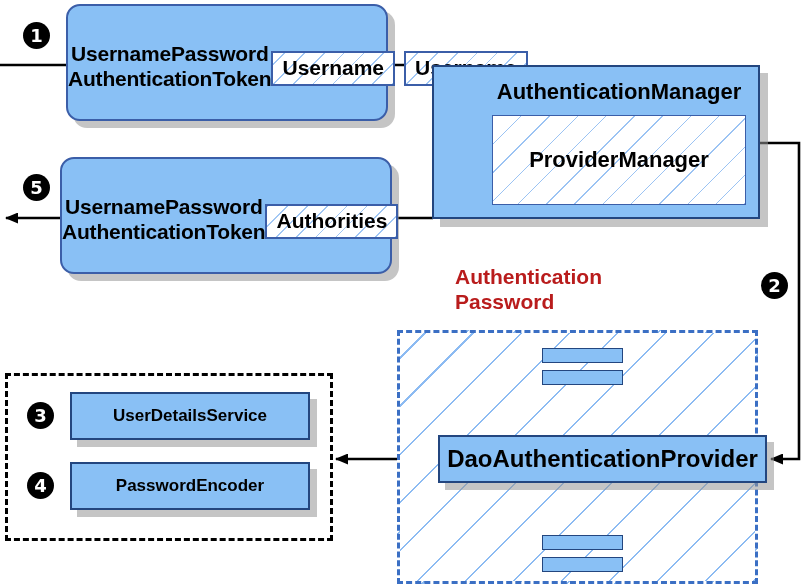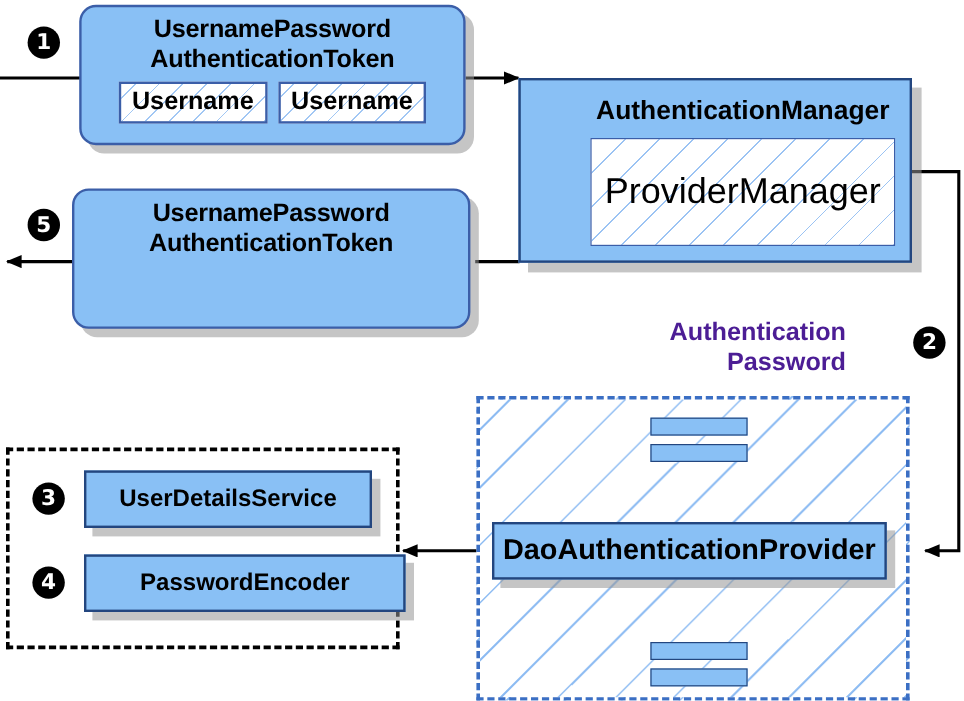--- a/index.html
+++ b/index.html
@@ -30,21 +30,21 @@
     box-sizing: border-box;
   }
 
   
   .token-box {
     background: #89c0f5;
     border: 2px solid #3b5ea8;
     border-radius: 14px;
     box-shadow: 7px 7px 0 0 rgba(150,150,150,0.55);
     display: flex;
-    flex-direction: column;
+    flex-direction: row;
     align-items: center;
     padding-top: 6px;
   }
   .token-title {
     color: #000000;
     font-weight: bold;
     font-size: 21px;
     line-height: 25px;
     text-align: center;
     letter-spacing: -0.2px;
@@ -97,39 +97,39 @@
         -45deg,
         rgba(130,180,240,0.8) 0px,
         rgba(130,180,240,0.8) 1px,
         rgba(255,255,255,0) 1px,
         rgba(255,255,255,0) 20px);
     border: 1.5px solid #3b5ea8;
     display: flex;
     align-items: center;
     justify-content: center;
     color: #000000;
-    font-weight: normal;
-    font-size: 30px;
+    font-weight: bold;
+    font-size: 22px;
   }
 
   
   .providers-region {
     border: 3px dashed #3b6fc4;
     background-image: repeating-linear-gradient(
         -45deg,
         rgba(120,175,240,0.85) 0px,
         rgba(120,175,240,0.85) 1.5px,
         rgba(255,255,255,0) 1.5px,
         rgba(255,255,255,0) 34px);
     background-color: #ffffff;
   }
   .providers-caption {
     position: absolute;
-    text-align: right;
-    color: #4c1d95;
+    text-align: left;
+    color: #b91c1c;
     font-weight: bold;
     font-size: 21px;
     line-height: 25px;
   }
 
   
   .rect-box {
     background: #89c0f5;
     border: 2px solid #23467f;
     box-shadow: 7px 7px 0 0 rgba(150,150,150,0.55);
@@ -153,21 +153,21 @@
   }
   .bean-box {
     background: #89c0f5;
     border: 2px solid #23467f;
     box-shadow: 7px 7px 0 0 rgba(150,150,150,0.55);
     display: flex;
     align-items: center;
     justify-content: center;
     color: #000000;
     font-weight: bold;
-    font-size: 20px;
+    font-size: 17px;
     white-space: nowrap;
   }
 
   
   .bullet {
     position: absolute;
     width: 27px;
     height: 27px;
     border-radius: 50%;
     background: #000000;
@@ -224,48 +224,49 @@
       <div class="field-box">Username</div>
     </div>
   </div>
 
   <div class="node token-box" style="left:60px; top:157px; width:332px; height:117px;">
     <div class="token-title">
       <div>UsernamePassword</div>
       <div>AuthenticationToken</div>
     </div>
     <div class="token-fields">
+      <div class="field-box">Authorities</div>
     </div>
   </div>
 
   <div class="node manager-box" style="left:432px; top:65px; width:328px; height:154px;padding-left:46px;">
     <div class="manager-title">AuthenticationManager</div>
     <div class="manager-inner">ProviderManager</div>
   </div>
 
   <div class="providers-caption" style="left:455px; top:264px; width:250px;">
     <div>Authentication</div>
     <div>Password</div>
   </div>
 
   <div class="node providers-region" style="left:397px; top:330px; width:361px; height:254px;"></div>
 
   <div class="node bar" style="left:542px; top:348px; width:81px; height:15px;"></div>
   <div class="node bar" style="left:542px; top:370px; width:81px; height:15px;"></div>
 
-  <div class="node rect-box" style="left:410px; top:435px; width:329px; height:48px;">DaoAuthenticationProvider</div>
+  <div class="node rect-box" style="left:438px; top:435px; width:329px; height:48px;">DaoAuthenticationProvider</div>
 
   <div class="node bar" style="left:542px; top:535px; width:81px; height:15px;"></div>
   <div class="node bar" style="left:542px; top:557px; width:81px; height:15px;"></div>
 
   <div class="node beans-region" style="left:5px; top:373px; width:328px; height:168px;"></div>
 
   <div class="node bean-box" style="left:70px; top:392px; width:240px; height:48px;">UserDetailsService</div>
 
-  <div class="node bean-box" style="left:70px; top:462px; width:268px; height:48px;">PasswordEncoder</div>
+  <div class="node bean-box" style="left:70px; top:462px; width:240px; height:48px;">PasswordEncoder</div>
 
   <div class="bullet" style="left:23px; top:22px;">1</div>
   <div class="bullet" style="left:23px; top:174px;">5</div>
   <div class="bullet" style="left:761px; top:272px;">2</div>
   <div class="bullet" style="left:27px; top:402px;">3</div>
   <div class="bullet" style="left:27px; top:472px;">4</div>
 
 </div>
 
 </body></html>

